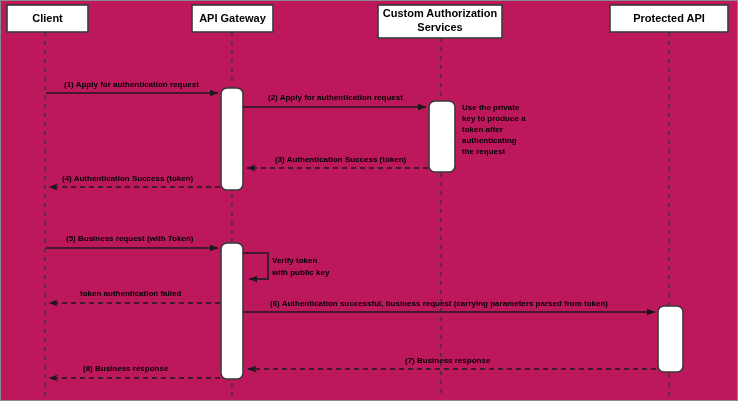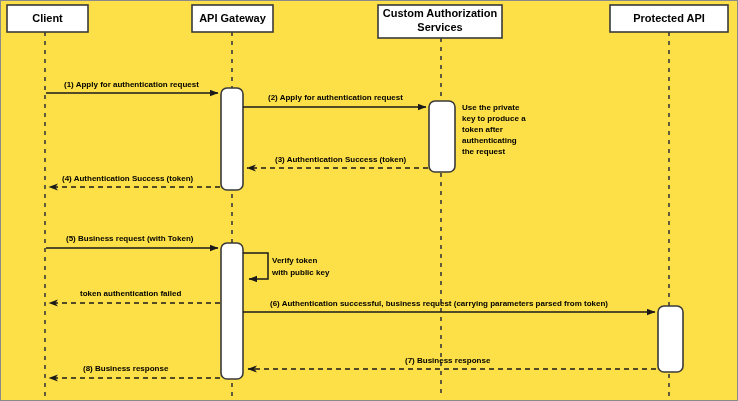--- a/index.html
+++ b/index.html
@@ -8,21 +8,21 @@
     padding: 0;
     background: #ffffff;
   }
   body {
     font-family: "Liberation Sans", sans-serif;
   }
   #diagram-root {
     position: relative;
     width: 738px;
     height: 401px;
-    background: #fde047;
+    background: #be185d;
     overflow: hidden;
   }
   svg#seq-svg {
     position: absolute;
     left: 0;
     top: 0;
     width: 738px;
     height: 401px;
   }
   .lifeline-title {

